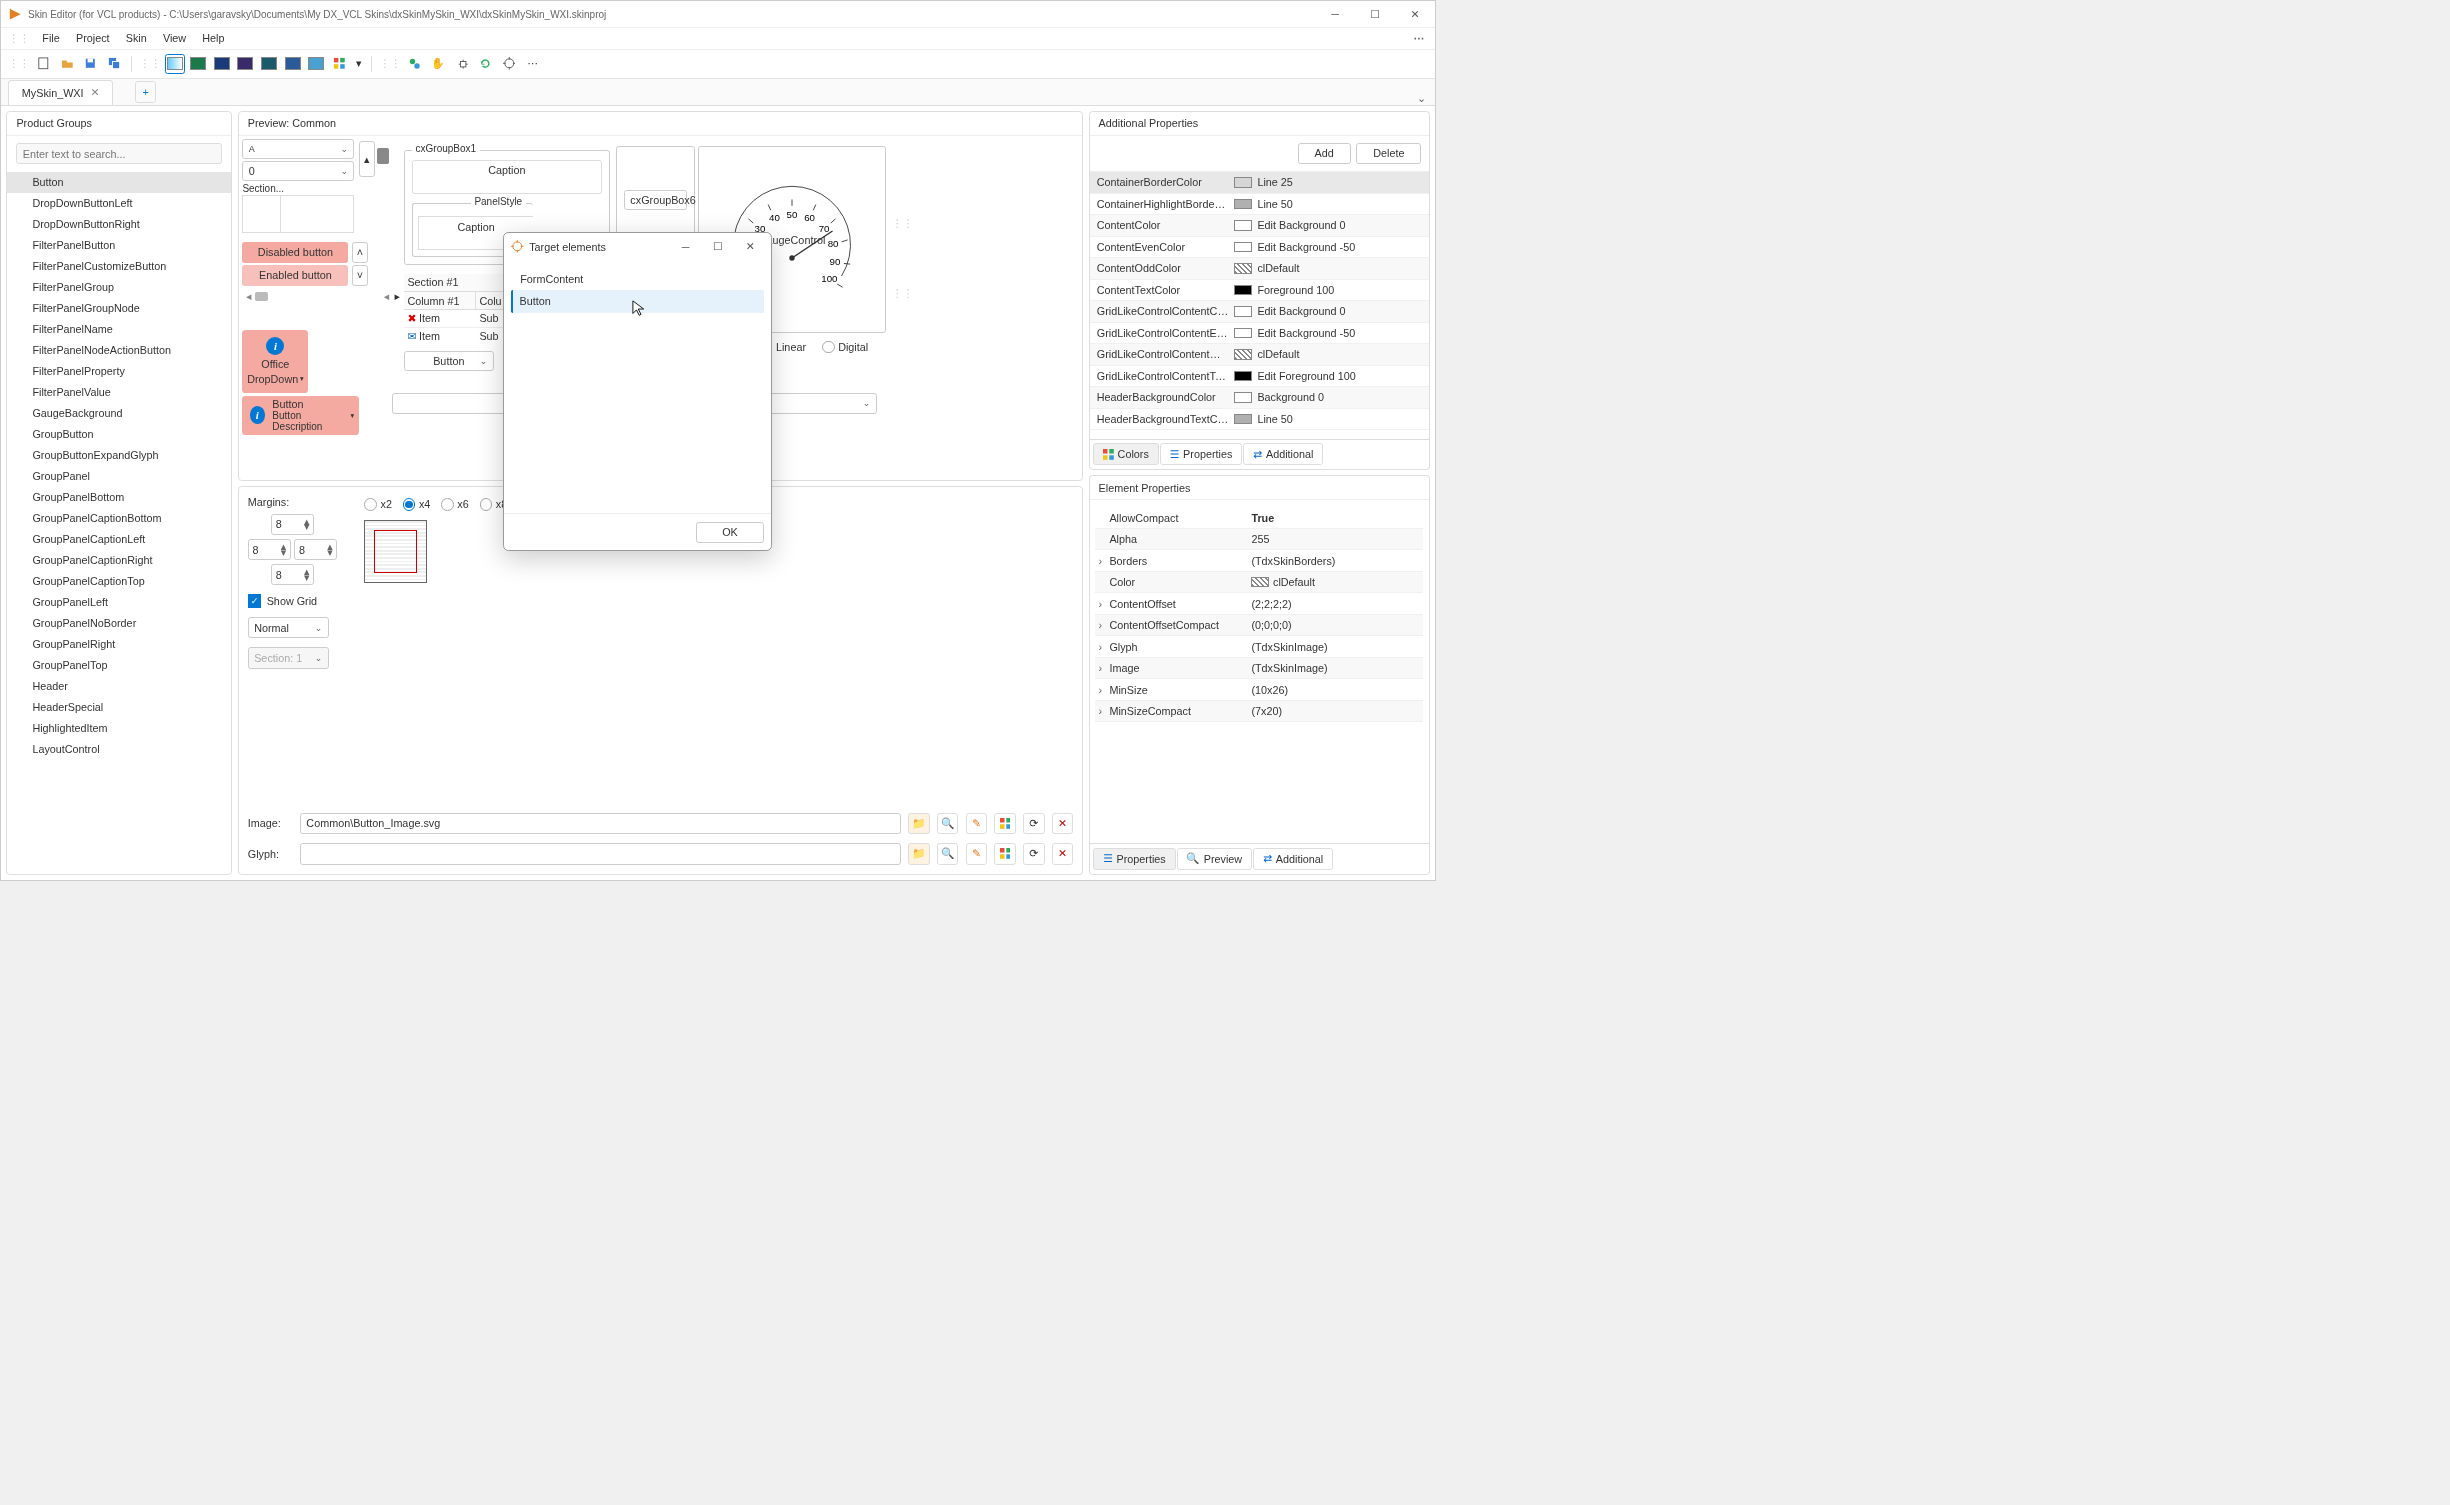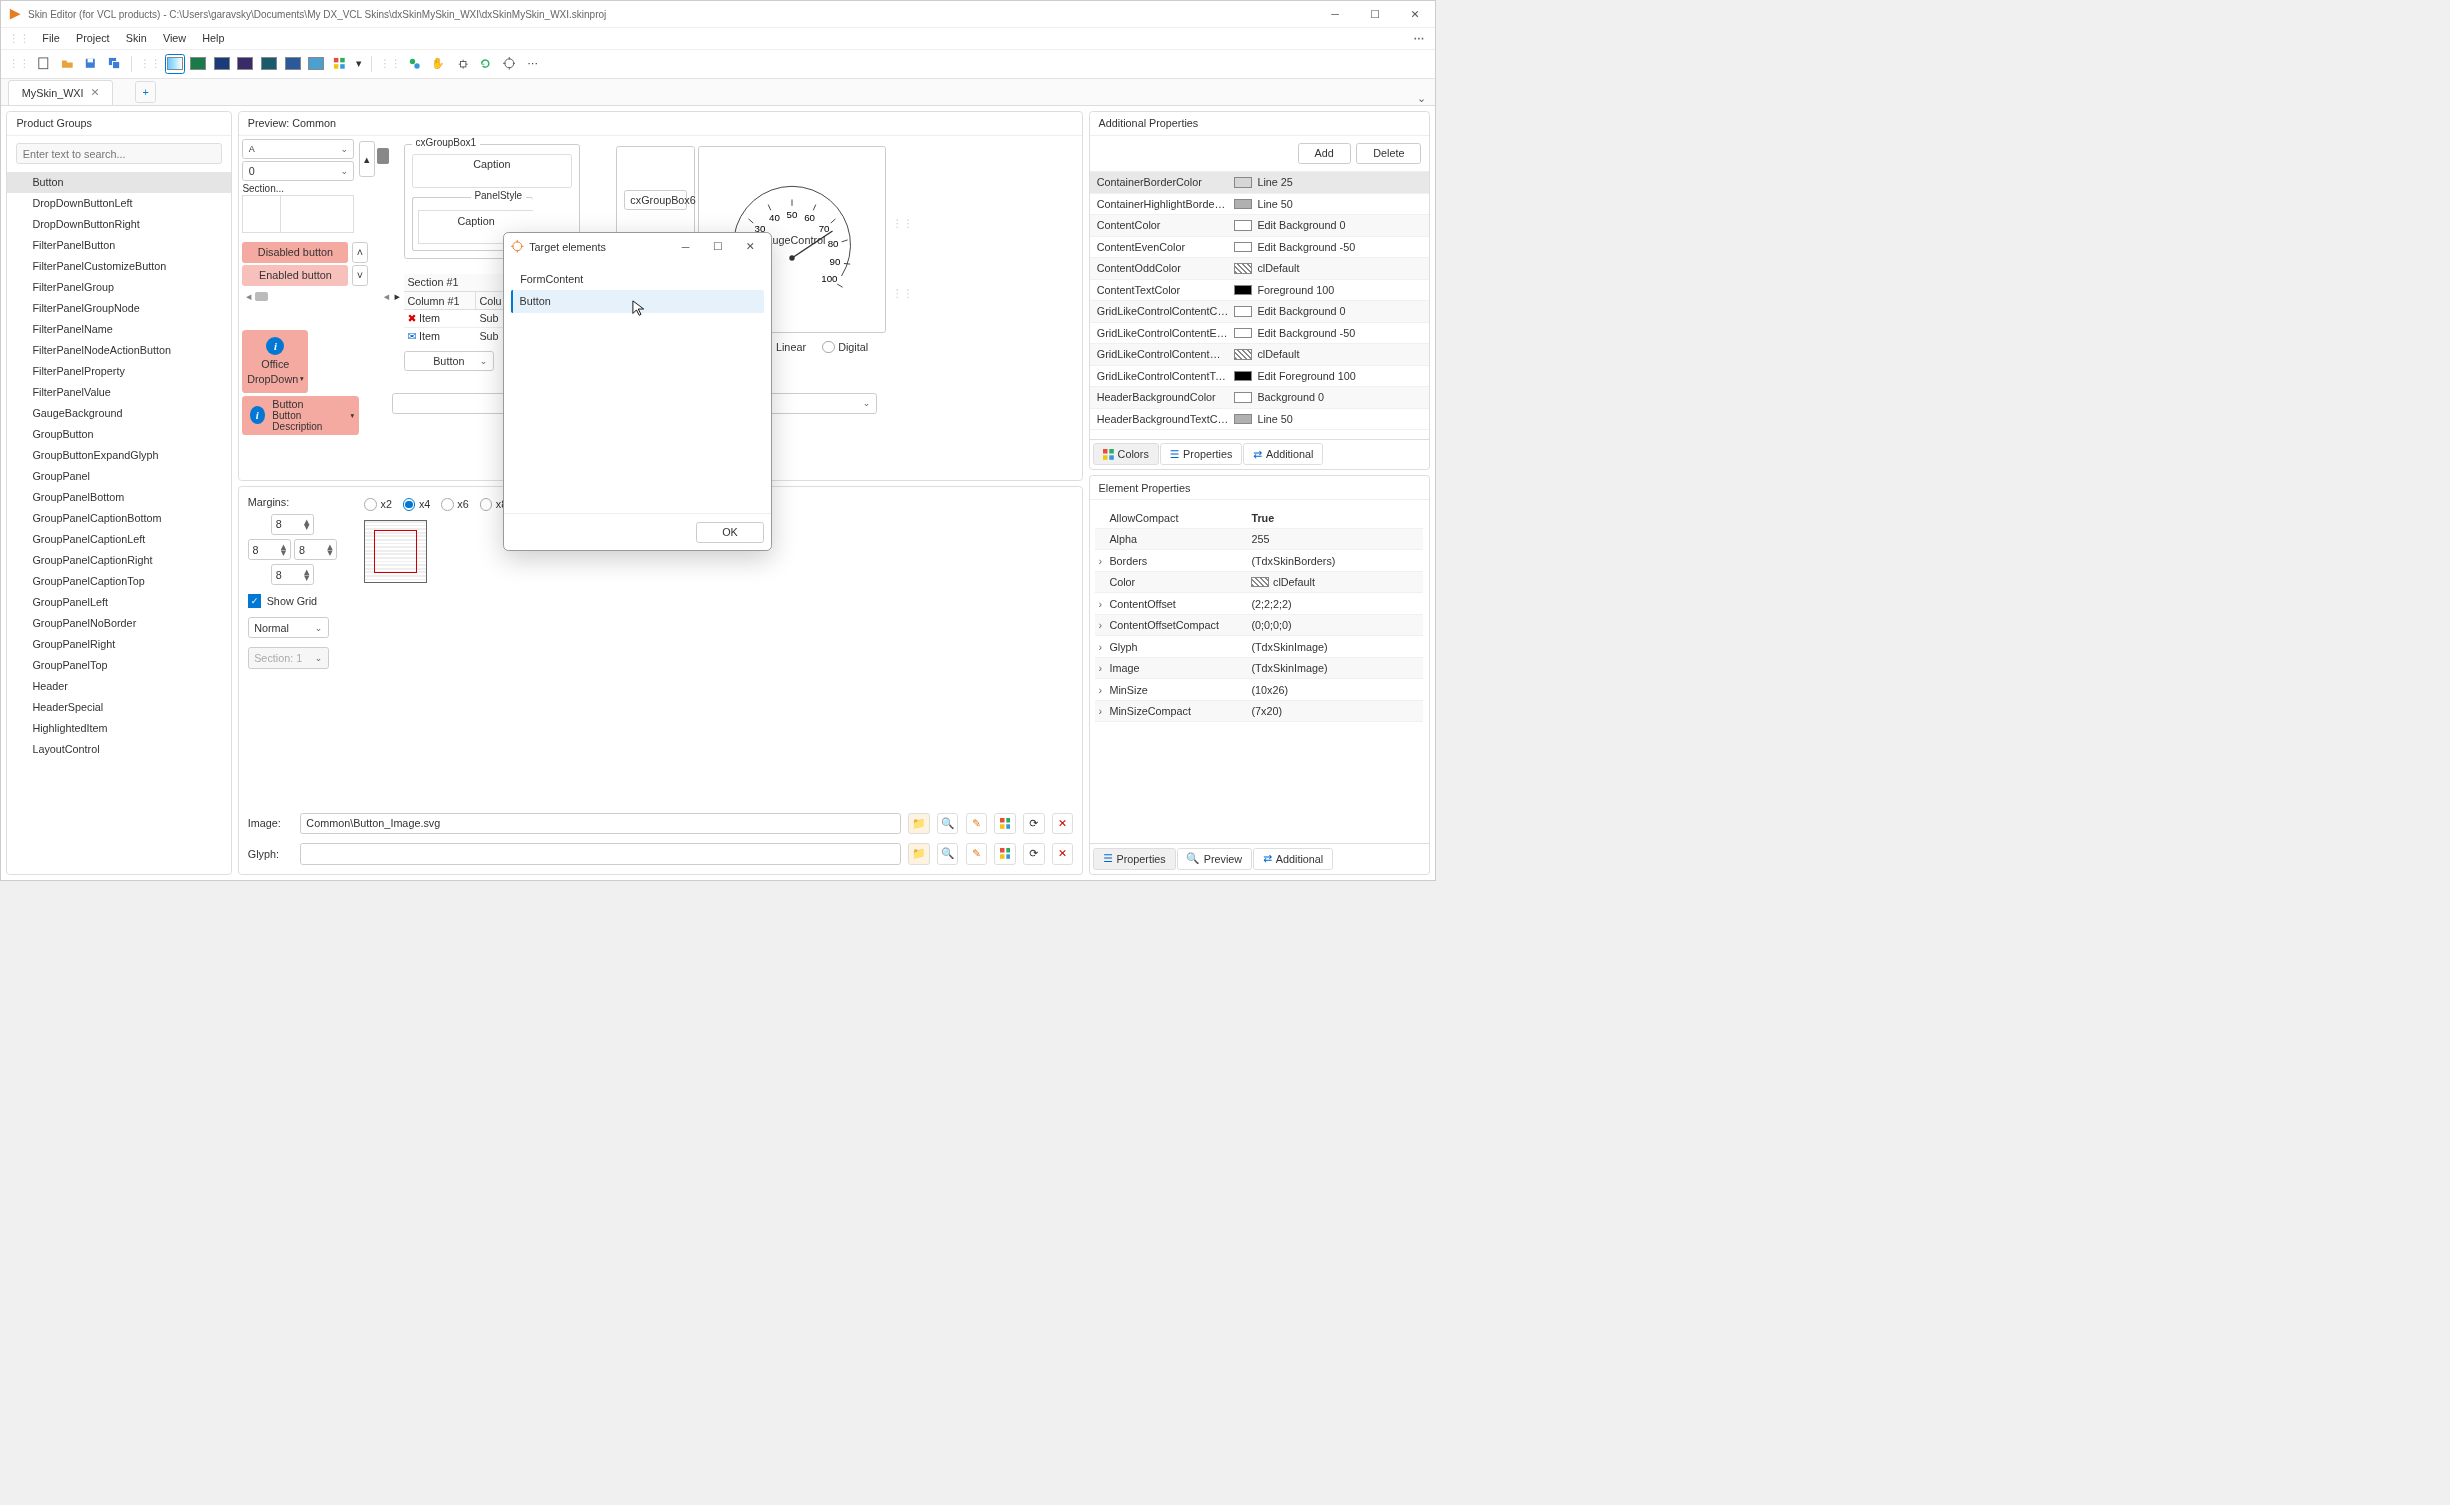--- a/index.html
+++ b/index.html
@@ -311,21 +311,21 @@
           </div>
           <div class="big-red" style="position:absolute; left:3.6px; top:260px; width:117px; height:39px; flex-direction:row; justify-content:flex-start; gap:7.2px; padding-left:7.2px;">
             <div class="info-circle">i</div>
             <div>
               <div>Button</div>
               <div style="font-size:10px;">Button Description</div>
             </div>
             <span style="font-size:7.2px; margin-left:auto;">▾</span>
           </div>
 
-          <div class="groupbox" style="left:165px; top:8px; width:176px; height:115px;">
+          <div class="groupbox" style="left:165px; top:14px; width:206px; height:115px;">
             <div class="gb-title">cxGroupBox1</div>
             <div style="position:absolute; top:9px; left:7.2px; right:7.2px; height:34px; border:0.9px solid #ddd; border-radius:2.7px; display:flex; align-items:flex-start; justify-content:center; padding-top:3.6px;">
                 <span>Caption</span>
               </div>
             <div class="groupbox" style="left:7.2px; top:52px; width:121px; height:54px; border-right:none;">
               <div class="gb-title" style="left:auto; right:7.2px;">PanelStyle</div>
               <div style="position:absolute; top:12.6px; left:5.4px; right:0; height:34px; border:0.9px solid #ddd; border-right:none; display:flex; align-items:flex-start; justify-content:center; padding-top:3.6px;">
                   <span>Caption</span>
                 </div>
             </div>

